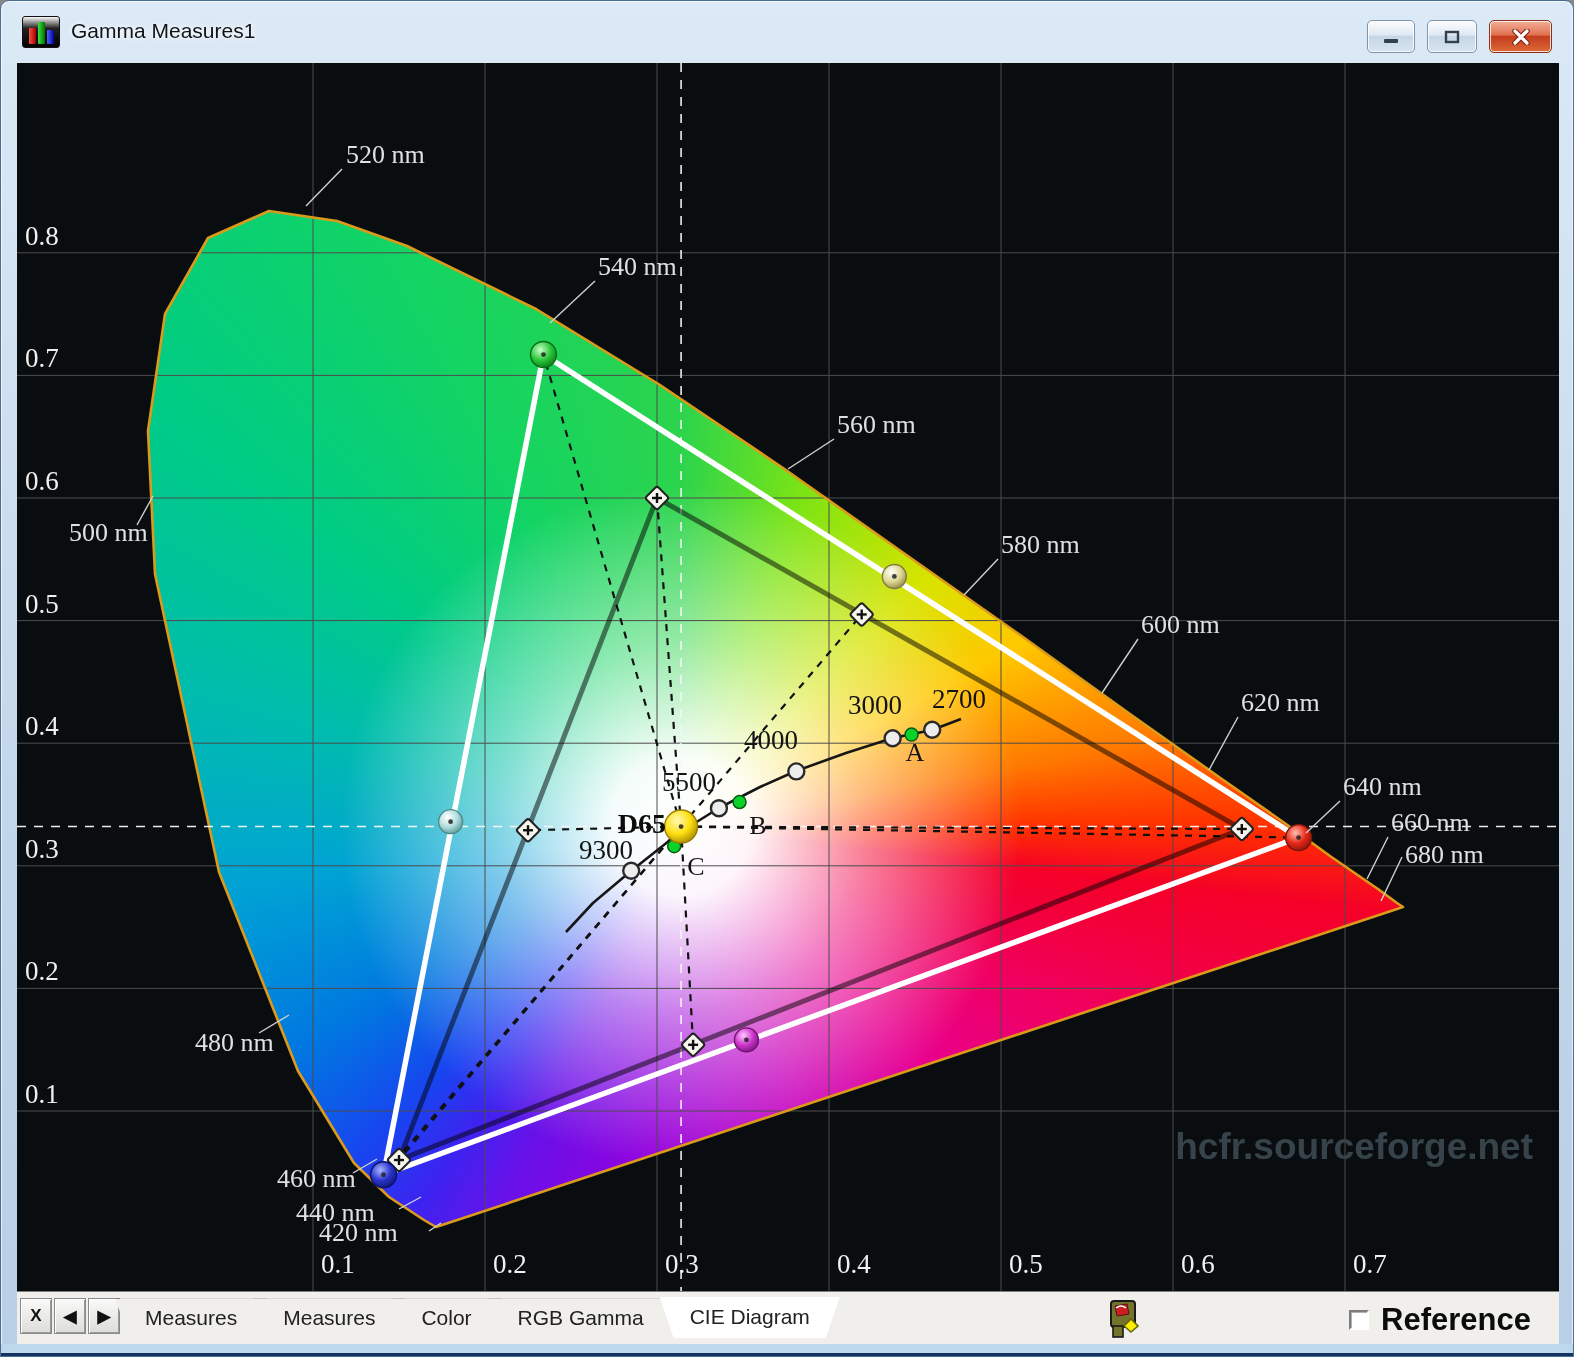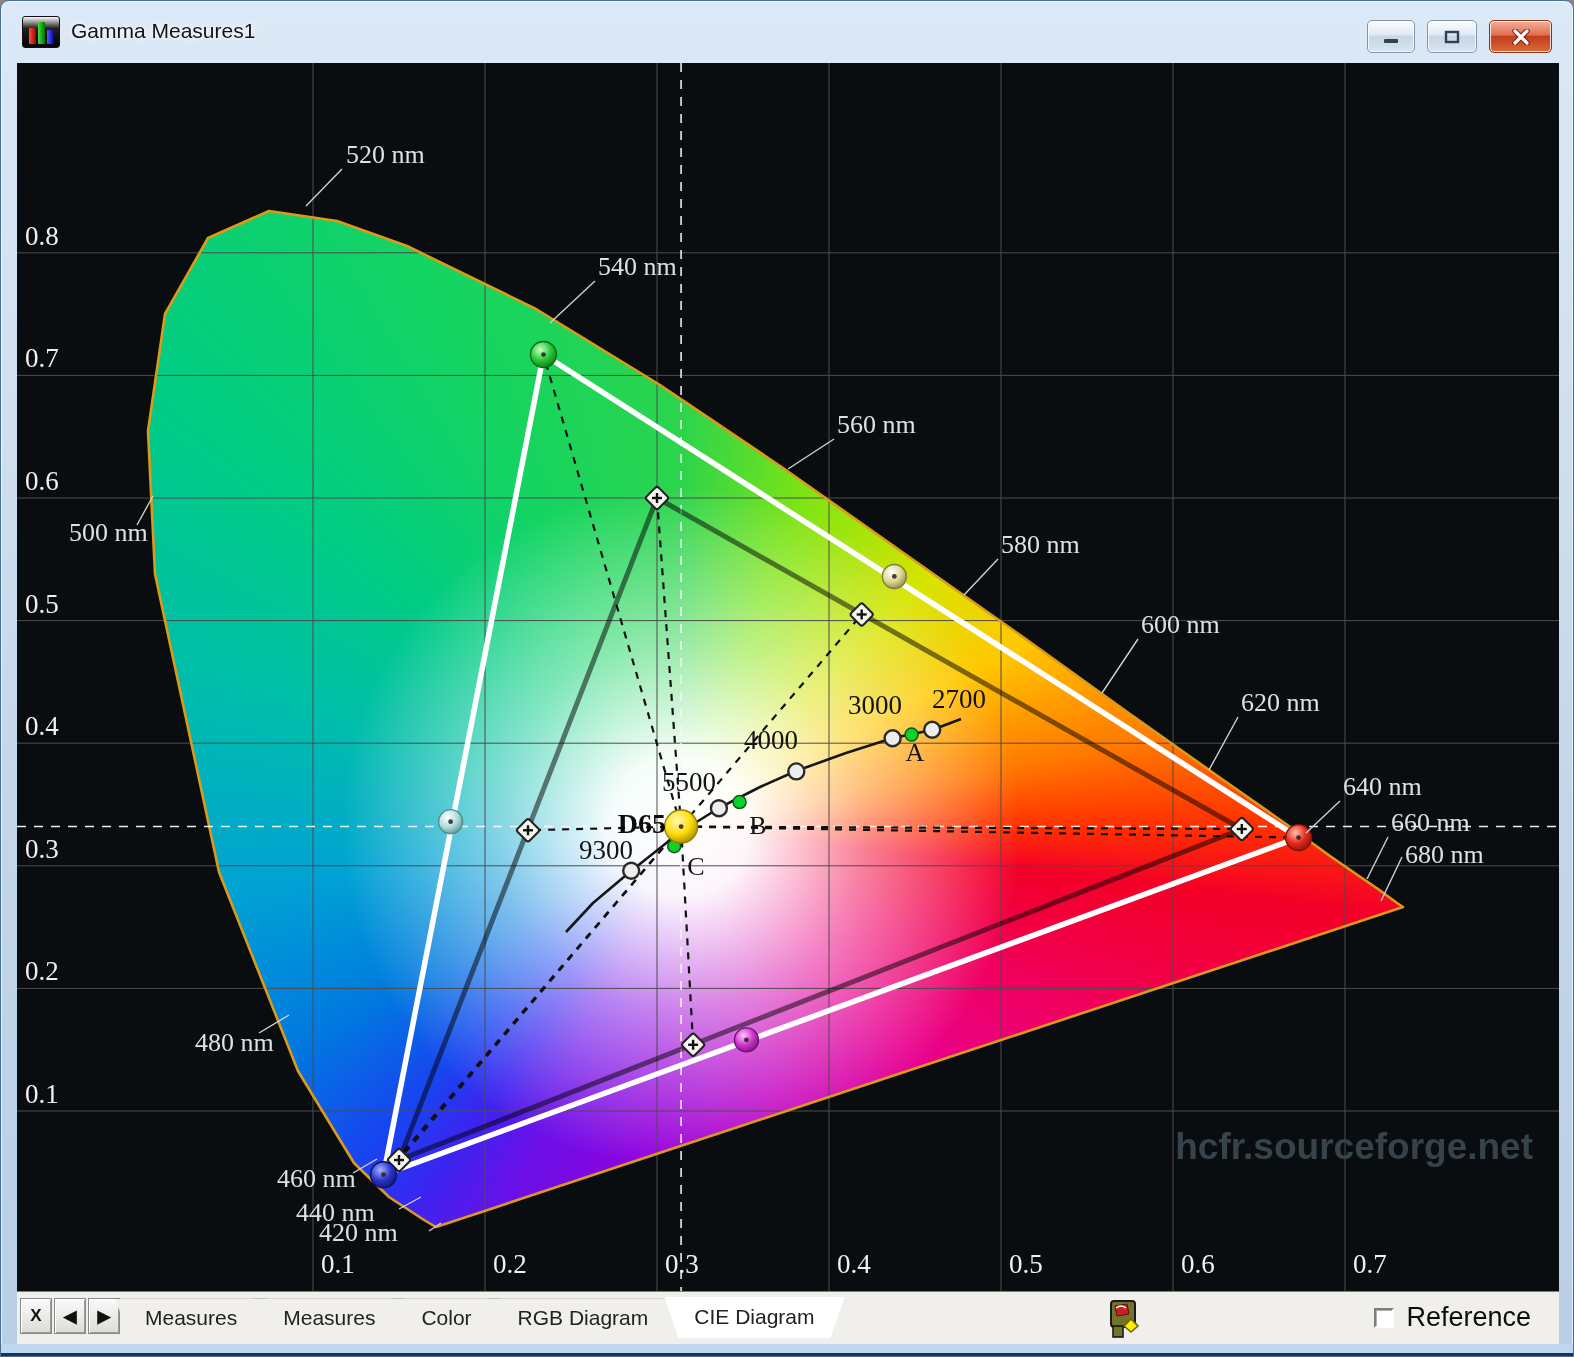--- a/index.html
+++ b/index.html
@@ -39,21 +39,21 @@
     font-size:17px;font-weight:bold;color:#111;}
   .tabs{position:absolute;left:112px;top:5px;display:flex;align-items:center;}
   .tab{position:relative;height:38px;line-height:38px;padding:0 30px;margin-left:-14px;font-size:21px;color:#222;
     background:#f0efec;clip-path:polygon(0 0,100% 0,calc(100% - 14px) 100%,14px 100%);
     filter:drop-shadow(0 0 1px rgba(0,0,0,.6));white-space:nowrap;}
   .tab.active{background:#ffffff;font-weight:normal;height:41px;line-height:40px;z-index:3;}
   .mini-icon{position:absolute;left:1089px;top:6px;width:36px;height:42px;}
   .ref{position:absolute;right:28px;top:10px;display:flex;align-items:center;gap:12px;cursor:default;}
   .cb{width:20px;height:20px;background:#fff;border:2px solid;border-color:#7d7d7d #ffffff #ffffff #7d7d7d;
     box-shadow:inset 1px 1px 0 #b0b0b0;}
-  .ref span.lbl{font-size:27px;font-weight:400;color:#0c0c0c;}
+  .ref span.lbl{font-size:31px;font-weight:700;color:#0c0c0c;}
   .bottomstrip{position:absolute;left:0;top:1343px;width:100%;height:14px;
     background:#bdd8ec;box-shadow:inset 0 -5px 0 #16335f;}
 </style>
 </head>
 <body>
 
 <div class="window">
 
   <div class="titlebar">
     <div class="app-icon">
@@ -275,21 +275,21 @@
   <div class="tabbar">
     <div class="navbtns" id="navbtns">
         <div class="navbtn">X</div>
         <div class="navbtn">◀</div>
         <div class="navbtn">▶</div>
       </div>
     <div class="tabs" id="tabs">
         <div class="tab">Measures</div>
         <div class="tab">Measures</div>
         <div class="tab">Color</div>
-        <div class="tab">RGB Diagram</div>
+        <div class="tab">RGB Gamma</div>
         <div class="tab active">CIE Diagram</div>
       </div>
     <div class="mini-icon">
       <svg width="36" height="42" viewBox="0 0 36 42">
         <rect x="5" y="3" width="24" height="26" rx="3" fill="#73732c" stroke="#1a1a1a" stroke-width="2"></rect>
         <path d="M9 8 L21 6 L23 16 L11 18 Z" fill="#cc2020" stroke="#5a0e0e"></path>
         <path d="M10 10 q5 -4 10 0" stroke="#fff" stroke-width="1.6" fill="none"></path>
         <rect x="7" y="28" width="10" height="11" fill="#73732c" stroke="#1a1a1a" stroke-width="1.6"></rect>
         <path d="M18 28 l7 -7 7 7 -7 6 Z" fill="#ffee00" stroke="#6a6410" stroke-width="1.6"></path>
       </svg>

